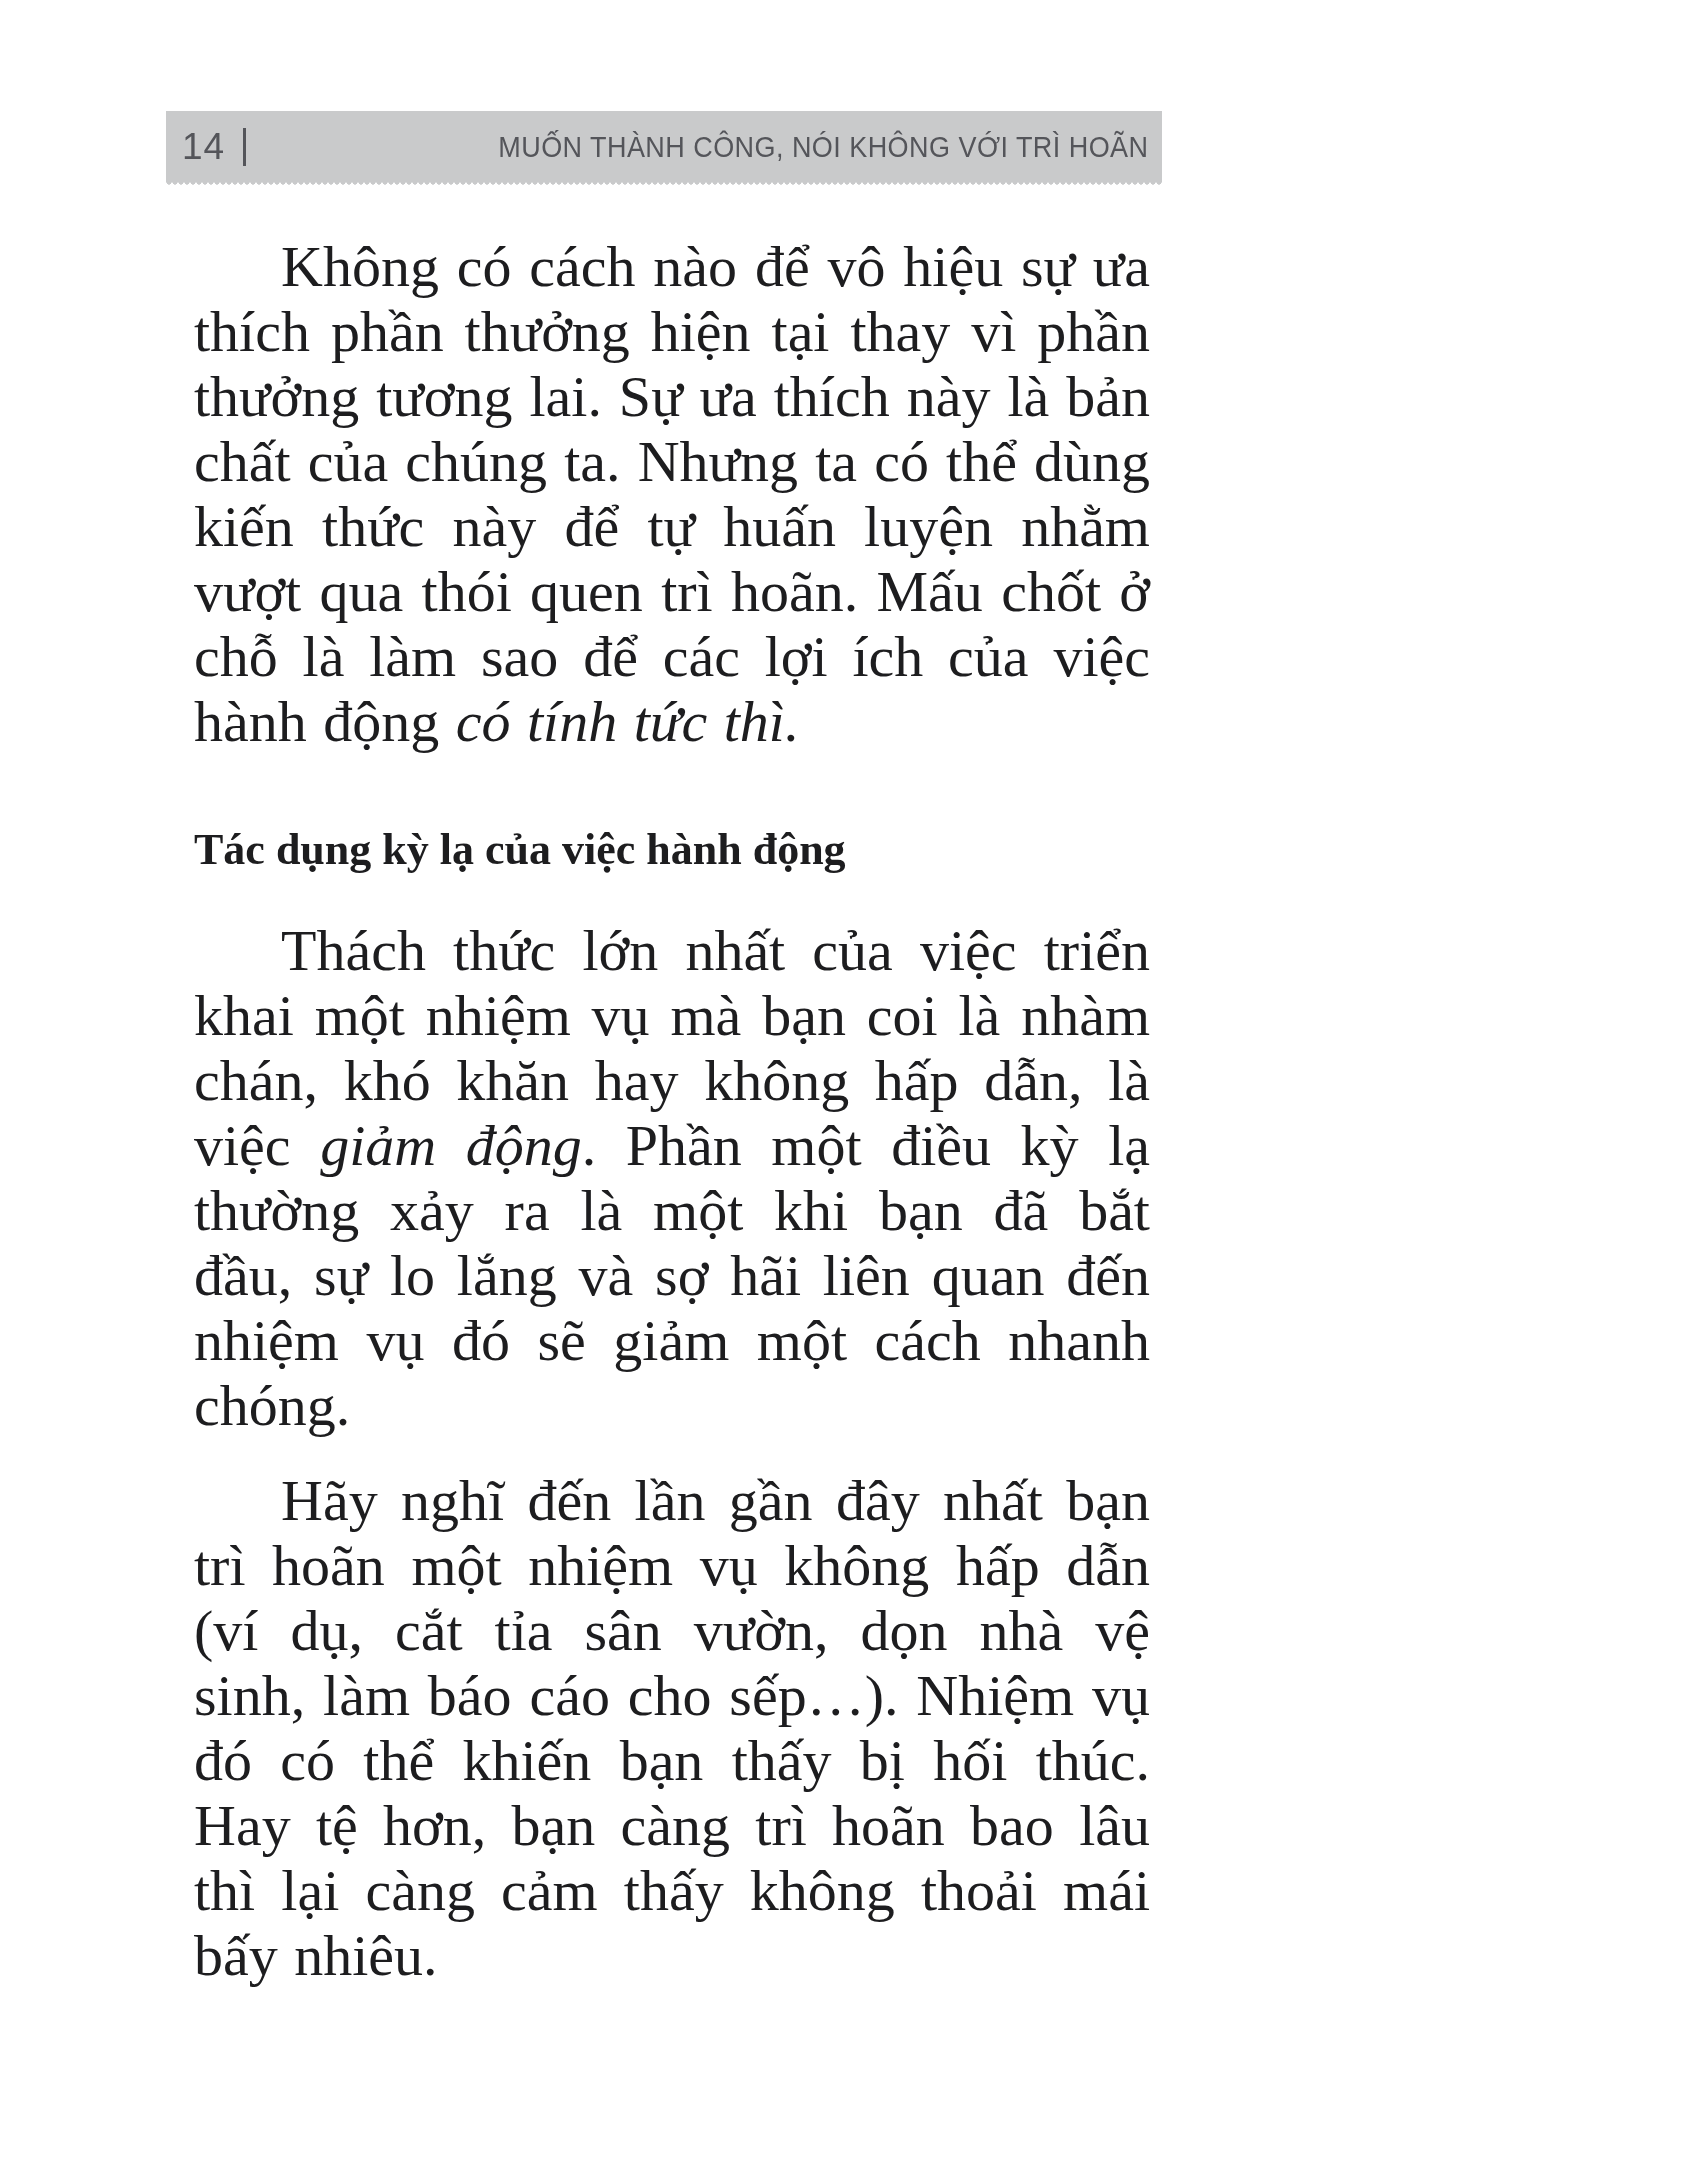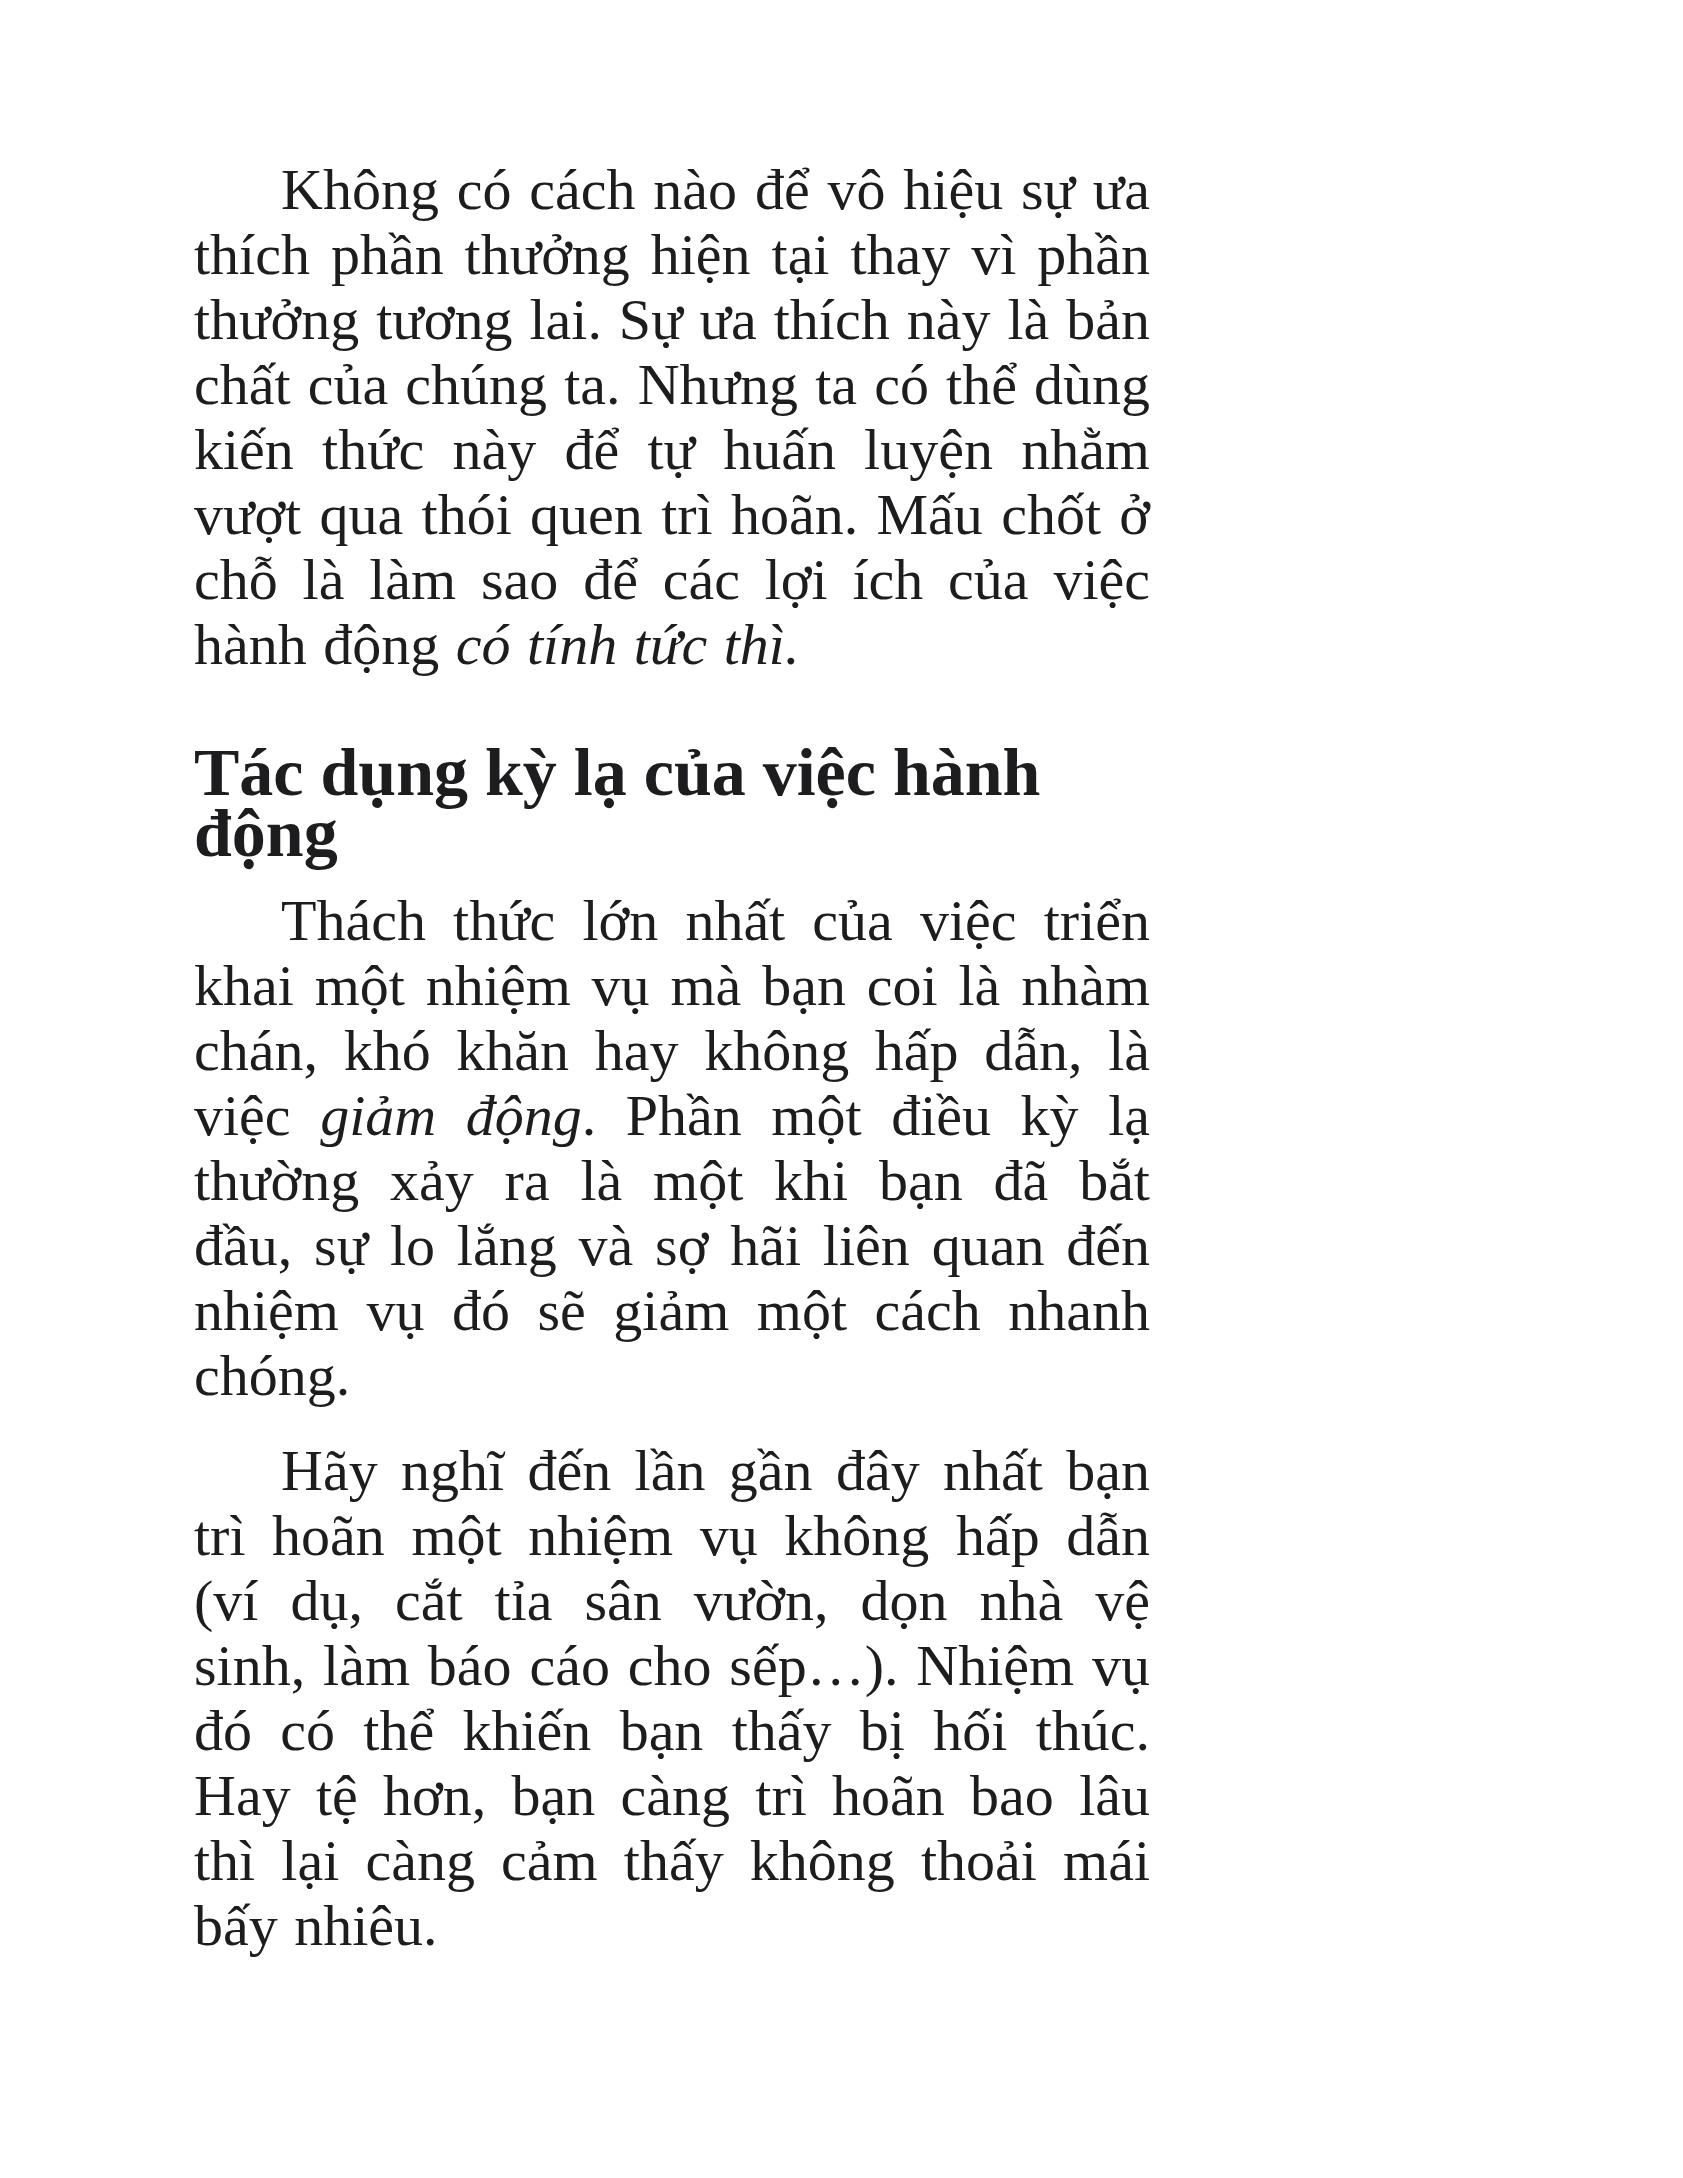--- a/index.html
+++ b/index.html
@@ -72,34 +72,42 @@
   .body-text p.paragraph {
     font-size: 58px;
     line-height: 65px;
     text-align: justify;
     text-indent: 87px;
     margin-bottom: 30px;
     word-spacing: 2px;
   }
   .body-text p.paragraph em { font-style: italic; }
   .body-text h2.heading {
-    font-size: 68px;
+    font-size: 44px;
     line-height: 61px;
     font-weight: bold;
     margin-top: 65px;
-    margin-bottom: 24px;
+    margin-bottom: 38px;
     text-align: left;
   }
 </style>
 </head>
 <body>
 
 <div class="page">
   <div class="content-col">
 
+    <header>
+      <div class="header-bar">
+        <span class="page-num">14</span>
+        <span class="hdr-sep"></span>
+        <span class="running-title">MUỐN THÀNH CÔNG, NÓI KHÔNG VỚI TRÌ HOÃN</span>
+      </div>
+      <div class="scallop-edge"></div>
+    </header>
 
     <main class="body-text">
         <p class="paragraph"><span>Không có cách nào để vô hiệu sự ưa thích phần thưởng hiện tại thay vì phần thưởng tương lai. Sự ưa thích này là bản chất của chúng ta. Nhưng ta có thể dùng kiến thức này để tự huấn luyện nhằm vượt qua thói quen trì hoãn. Mấu chốt ở chỗ là làm sao để các lợi ích của việc hành động </span><em>có tính tức thì.</em></p>
         <h2 class="heading"><span>Tác dụng kỳ lạ của việc hành động</span></h2>
         <p class="paragraph"><span>Thách thức lớn nhất của việc triển khai một nhiệm vụ mà bạn coi là nhàm chán, khó khăn hay không hấp dẫn, là việc </span><em>giảm động</em><span>. Phần một điều kỳ lạ thường xảy ra là một khi bạn đã bắt đầu, sự lo lắng và sợ hãi liên quan đến nhiệm vụ đó sẽ giảm một cách nhanh chóng.</span></p>
         <p class="paragraph"><span>Hãy nghĩ đến lần gần đây nhất bạn trì hoãn một nhiệm vụ không hấp dẫn (ví dụ, cắt tỉa sân vườn, dọn nhà vệ sinh, làm báo cáo cho sếp…). Nhiệm vụ đó có thể khiến bạn thấy bị hối thúc. Hay tệ hơn, bạn càng trì hoãn bao lâu thì lại càng cảm thấy không thoải mái bấy nhiêu.</span></p>
       </main>
 
   </div>
 </div>

